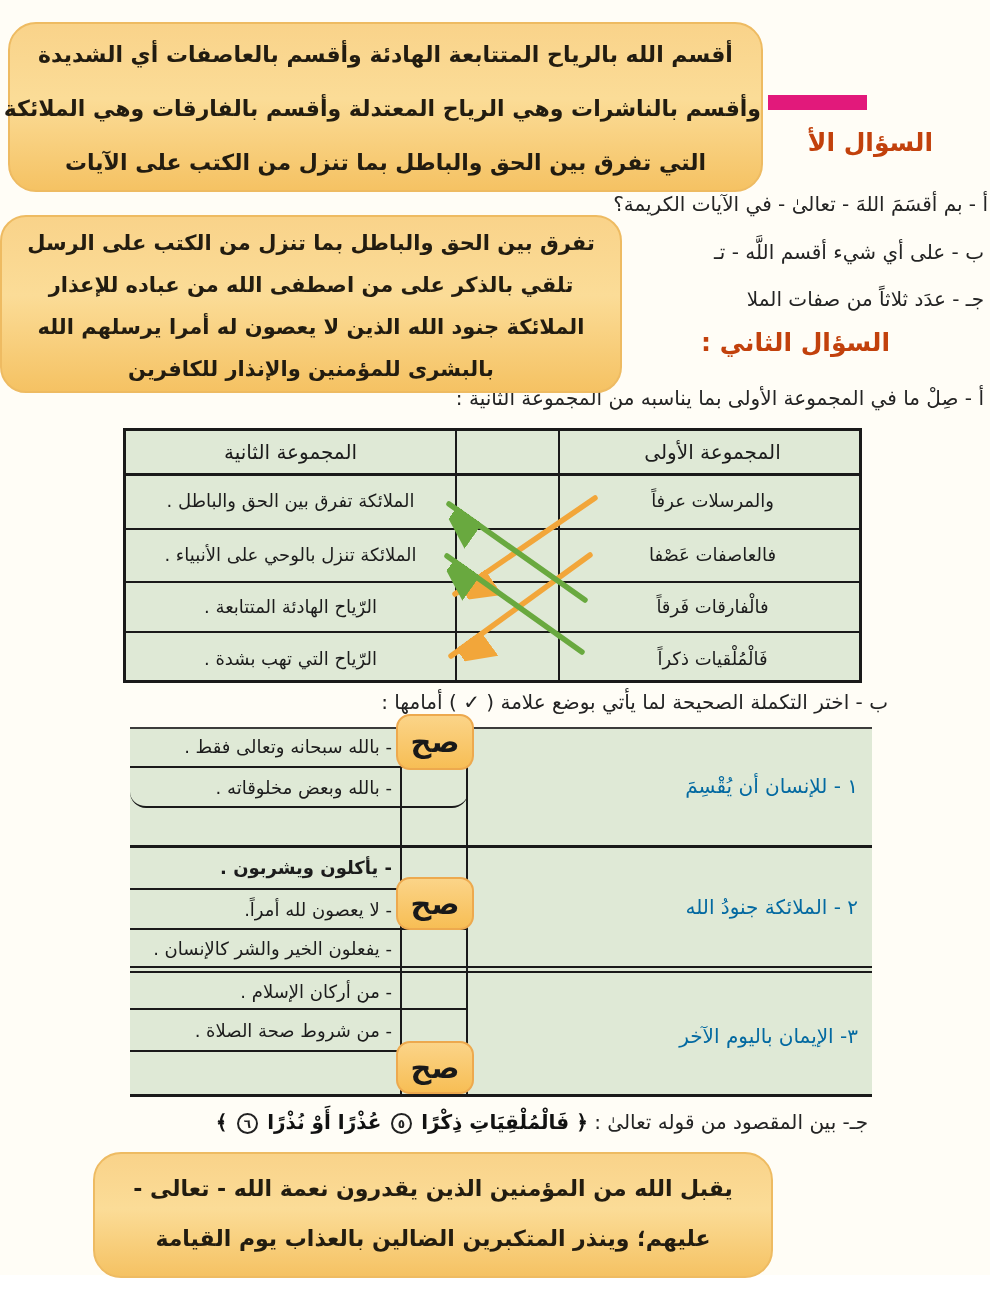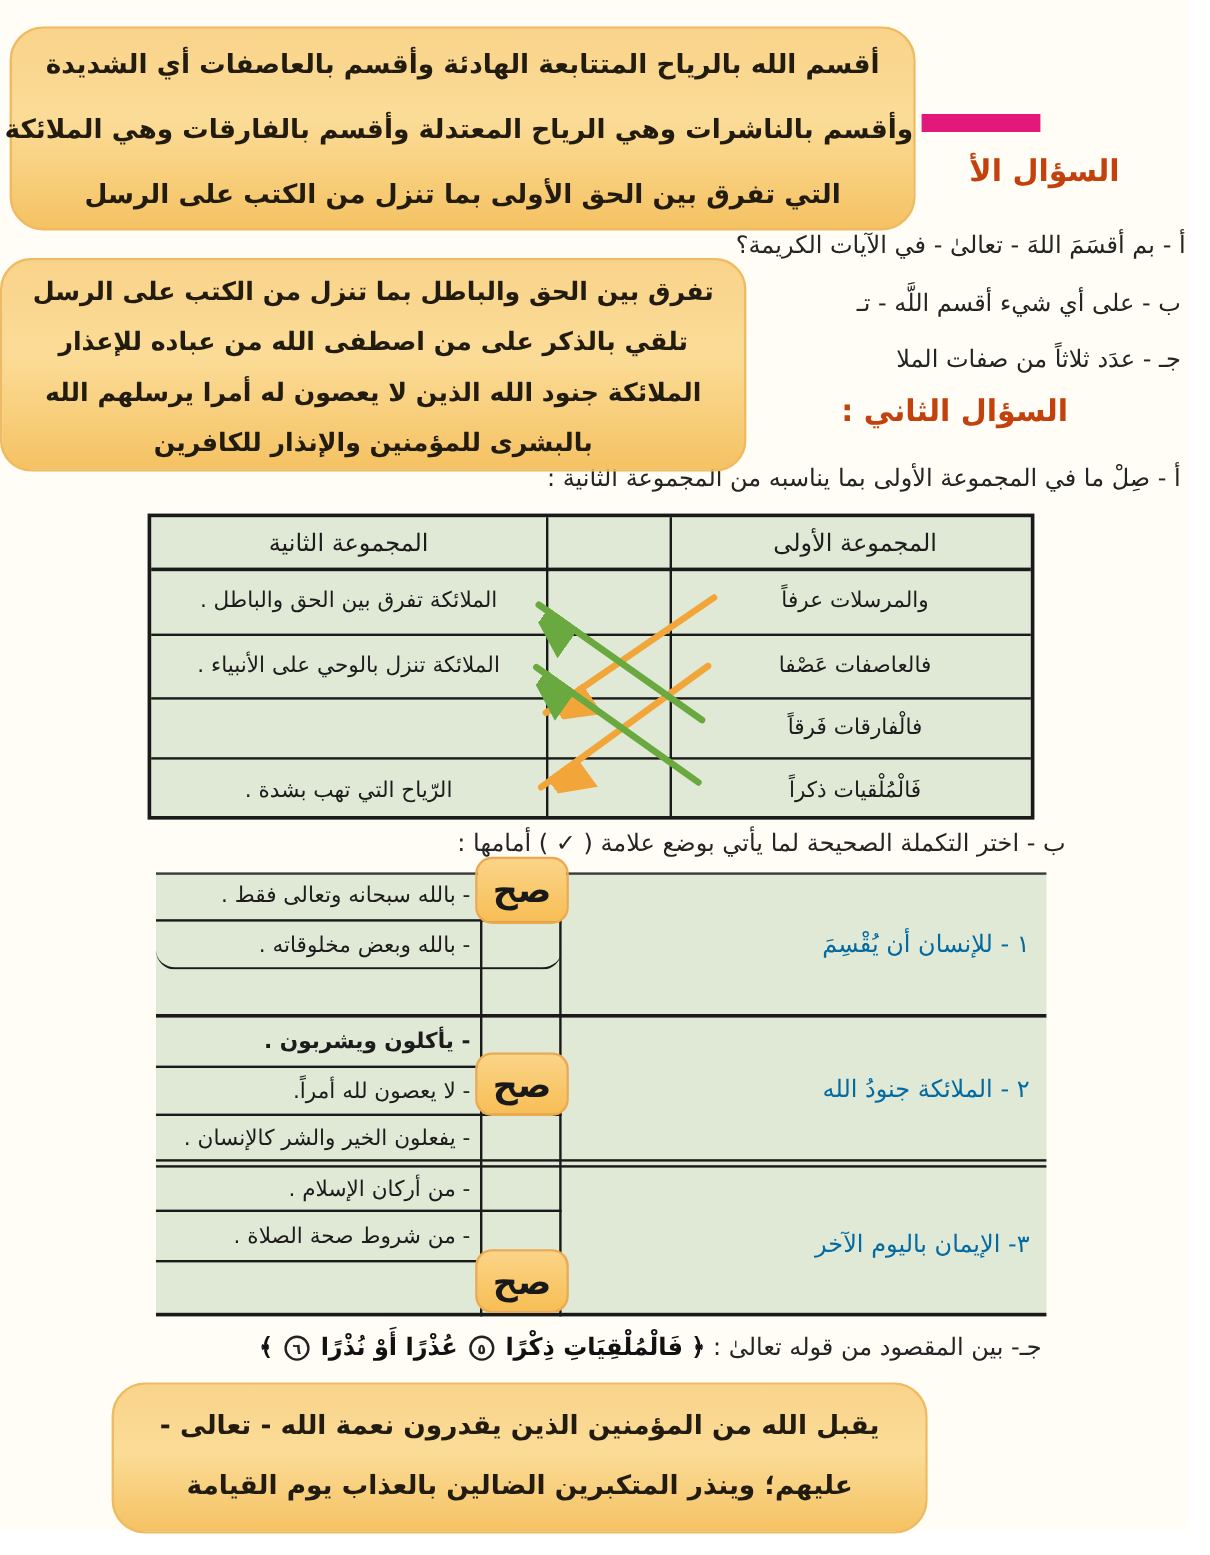--- a/index.html
+++ b/index.html
@@ -63,20 +63,21 @@
     <div class="mcell mhead" style="left:434px;top:0;width:305px;height:42px;">المجموعة الأولى</div>
     <div class="mcell mhead" style="left:0;top:0;width:329px;height:42px;">المجموعة الثانية</div>
 
     <div class="mcell" style="left:434px;top:42px;width:305px;height:55px;">والمرسلات عرفاً</div>
     <div class="mcell" style="left:434px;top:97px;width:305px;height:53px;">فالعاصفات عَصْفا</div>
     <div class="mcell" style="left:434px;top:150px;width:305px;height:50px;">فالْفارقات فَرقاً</div>
     <div class="mcell" style="left:434px;top:200px;width:305px;height:55px;">فَالْمُلْقيات ذكراً</div>
 
     <div class="mcell" style="left:0;top:42px;width:329px;height:55px;">الملائكة تفرق بين الحق والباطل .</div>
     <div class="mcell" style="left:0;top:97px;width:329px;height:53px;text-align:right;">الملائكة تنزل بالوحي على الأنبياء .</div>
+    <div class="mcell" style="left:0;top:150px;width:329px;height:50px;">الرّياح الهادئة المتتابعة .</div>
     <div class="mcell" style="left:0;top:200px;width:329px;height:55px;">الرّياح التي تهب بشدة .</div>
   </div>
 
   <svg class="arrows" viewBox="0 0 1008 1296">
     <defs>
       <marker id="ah-o" markerWidth="5.5" markerHeight="5.5" refX="7" refY="5" orient="auto" markerUnits="strokeWidth">
         <path d="M0,0 L10,5 L0,10 z" fill="#f2a63a"></path>
       </marker>
       <marker id="ah-g" markerWidth="5.5" markerHeight="5.5" refX="7" refY="5" orient="auto" markerUnits="strokeWidth">
         <path d="M0,0 L10,5 L0,10 z" fill="#69a93f"></path>
@@ -118,21 +119,21 @@
     <span class="verse">﴿ فَالْمُلْقِيَاتِ ذِكْرًا</span>
     <span class="vnum">٥</span>
     <span class="verse">عُذْرًا أَوْ نُذْرًا</span>
     <span class="vnum">٦</span>
     <span class="verse">﴾</span>
   </div>
 
   <div class="note note-top">
     <div>أقسم الله بالرياح المتتابعة الهادئة وأقسم بالعاصفات أي الشديدة</div>
     <div>وأقسم بالناشرات وهي الرياح المعتدلة وأقسم بالفارقات وهي الملائكة</div>
-    <div>التي تفرق بين الحق الأولى بما تنزل من الكتب على الرسل</div>
+    <div>التي تفرق بين الحق والباطل بما تنزل من الكتب على الآيات</div>
   </div>
 
   <div class="note note-mid">
     <div>تفرق بين الحق والباطل بما تنزل من الكتب على الرسل</div>
     <div>تلقي بالذكر على من اصطفى الله من عباده للإعذار</div>
     <div>الملائكة جنود الله الذين لا يعصون له أمرا يرسلهم الله</div>
     <div>بالبشرى للمؤمنين والإنذار للكافرين</div>
   </div>
 
   <div class="note note-bot">

